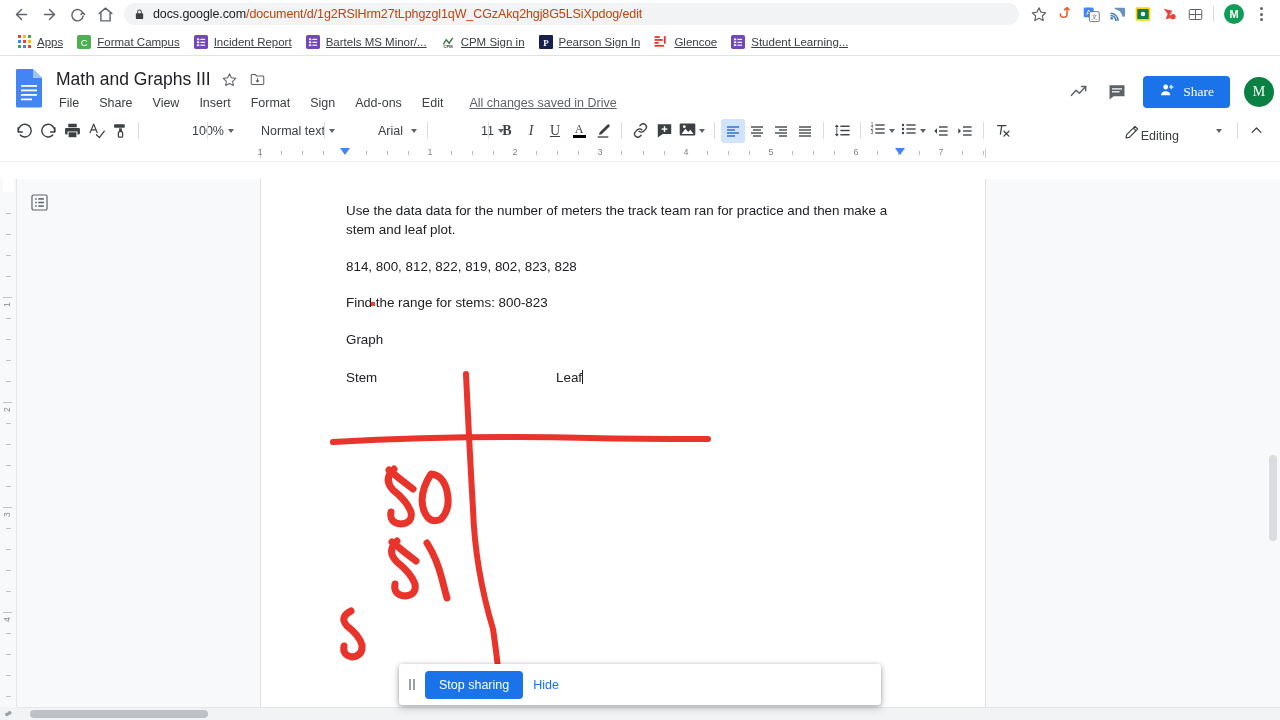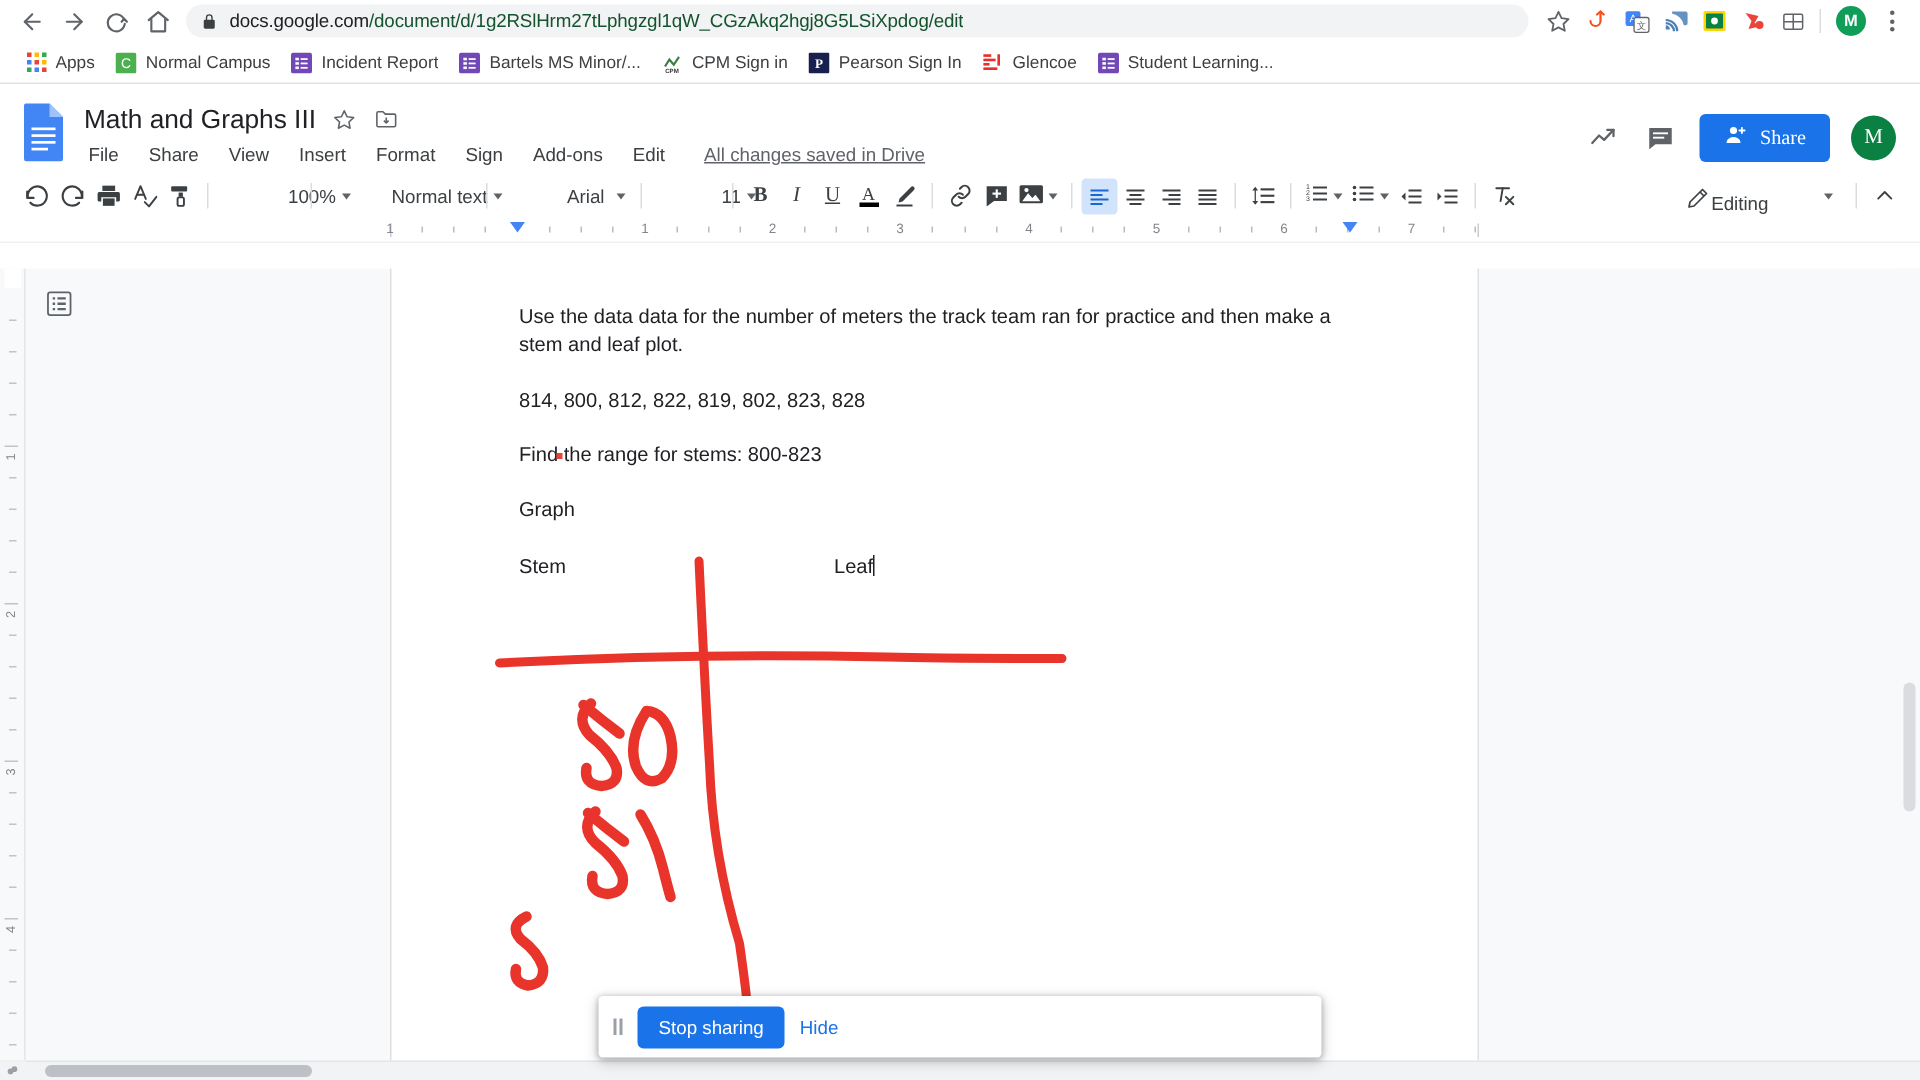--- a/index.html
+++ b/index.html
@@ -24,21 +24,21 @@
   .omnibox {
     flex: 1 1 auto; height: 22px; background: #f1f3f4; border-radius: 11px;
     display: flex; align-items: center; padding: 0 10px; margin: 0 6px 0 4px;
     min-width: 0;
   }
   .lock-ic { flex: 0 0 auto; margin-right: 8px; display: flex; }
   .url-text {
     font-size: 12.5px; color: #202124; white-space: nowrap;
     overflow: hidden; text-overflow: ellipsis; letter-spacing: -0.1px;
   }
-  .url-text .dim { color: #14532d; }
+  .url-text .dim { color: #c2410c; }
   .star-btn { width: 24px; height: 24px; display: flex; align-items: center; justify-content: center; }
   .ext-strip { display: flex; align-items: center; gap: 2px; flex: 0 0 auto; }
   .ext-ic {
     width: 24px; height: 24px; display: flex; align-items: center;
     justify-content: center; flex: 0 0 auto;
   }
   .ext-sep { width: 1px; height: 16px; background: #dadce0; margin: 0 4px; }
   .avatar-top {
     width: 20px; height: 20px; border-radius: 50%; background: #0f9d58;
     color: #fff; font-size: 11px; font-weight: bold;
@@ -54,33 +54,33 @@
   
   .bookmarks {
     height: 28px; background: #fff; display: flex; align-items: center;
     padding: 0 10px; gap: 0px; border-bottom: 1px solid #dfe1e5;
   }
   .bm {
     display: flex; align-items: center; gap: 6px; padding: 3px 7px;
     border-radius: 4px; font-size: 11.5px; color: #3c4043;
     white-space: nowrap; max-width: 150px;
   }
-  .bm-label { overflow: hidden; text-overflow: ellipsis; }
+  .bm-label { overflow: hidden; text-overflow: ellipsis; text-decoration: underline; }
   .bm-ic { width: 14px; height: 14px; flex: 0 0 auto; display:flex; align-items:center; justify-content:center;}
   .apps-grid {
     width: 13px; height: 13px; display: grid;
     grid-template-columns: repeat(3, 3px); grid-template-rows: repeat(3, 3px);
     gap: 2px;
   }
   .apps-grid i { display:block; width:3px; height:3px; }
 
   
   .docs-header {
     height: 60px; background: #fff; display: flex; align-items: flex-start;
-    padding: 10px 16px 0 14px; position: relative;
+    padding: 10px 6px 0 14px; position: relative;
   }
   .doc-logo { width: 34px; height: 44px; margin-right: 8px; flex:0 0 auto; padding-top:2px;}
   .doc-head-mid { flex: 1 1 auto; min-width: 0; }
   .title-row { display: flex; align-items: center; gap: 10px; height: 26px; }
   .doc-title { font-size: 17.5px; color: #202124; font-weight: 400; white-space: nowrap; }
   .title-ic { width: 18px; height: 18px; display:flex; align-items:center; justify-content:center; color:#5f6368;}
   .menu-row { display: flex; align-items: center; gap: 16px; height: 22px; padding-left: 1px;}
   .menu-item { font-size: 12.5px; color: #3c4043; white-space: nowrap; padding: 1px 2px; border-radius:3px;}
   .saved-note {
     font-size: 12.5px; color: #5f6368; text-decoration: underline;
@@ -343,21 +343,21 @@
       <span class="bm-label">Apps</span>
     </div>
 
     <div class="bm">
       <span class="bm-ic">
         <svg width="14" height="14" viewBox="0 0 24 24">
             <rect width="24" height="24" rx="3" fill="#4caf50"></rect>
             <text x="12" y="18" font-size="16" fill="#fff" text-anchor="middle" font-family="Liberation Sans">C</text>
           </svg>
       </span>
-      <span class="bm-label">Normal Campus</span>
+      <span class="bm-label">Format Campus</span>
     </div>
 
     <div class="bm">
       <span class="bm-ic">
         <svg width="14" height="14" viewBox="0 0 24 24">
             <rect width="24" height="24" rx="3" fill="#7248b9"></rect>
             <rect x="5" y="6" width="4" height="3" fill="#fff"></rect>
             <rect x="11" y="6.5" width="8" height="2" fill="#fff"></rect>
             <rect x="5" y="11" width="4" height="3" fill="#fff"></rect>
             <rect x="11" y="11.5" width="8" height="2" fill="#fff"></rect>

